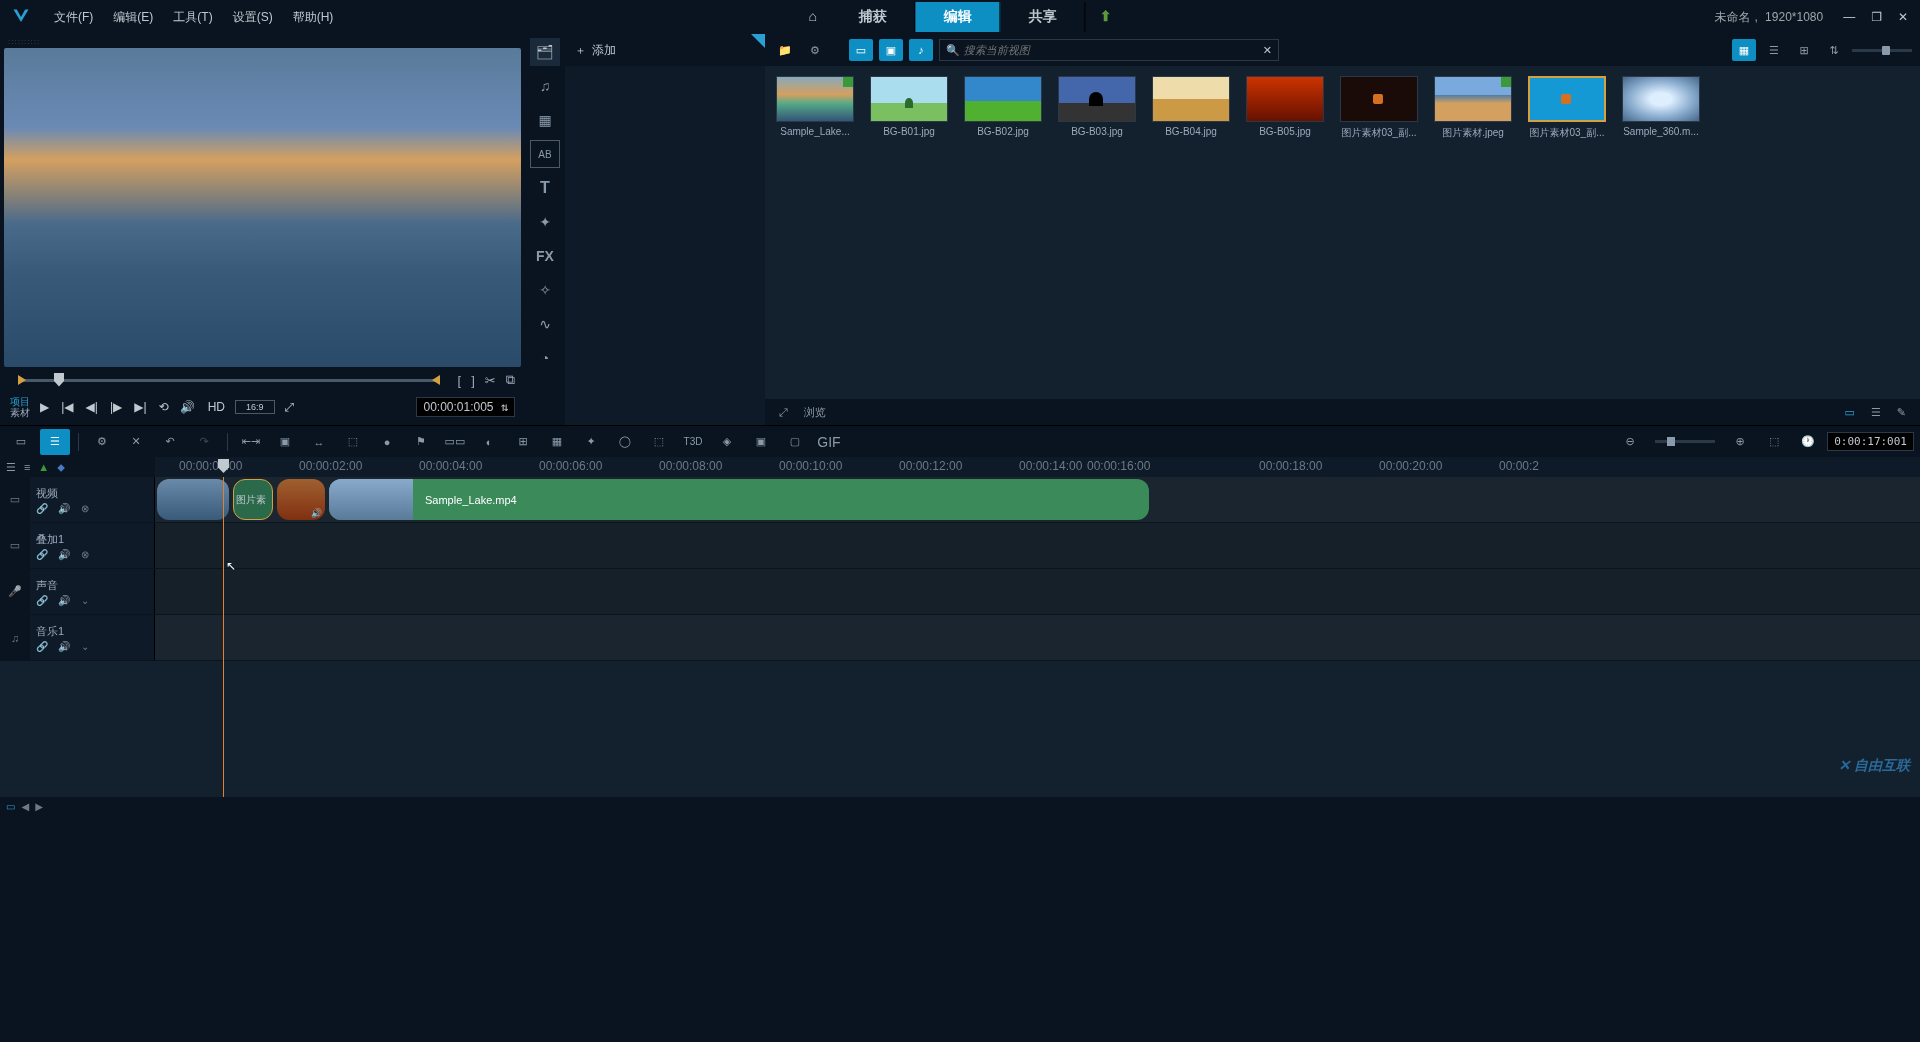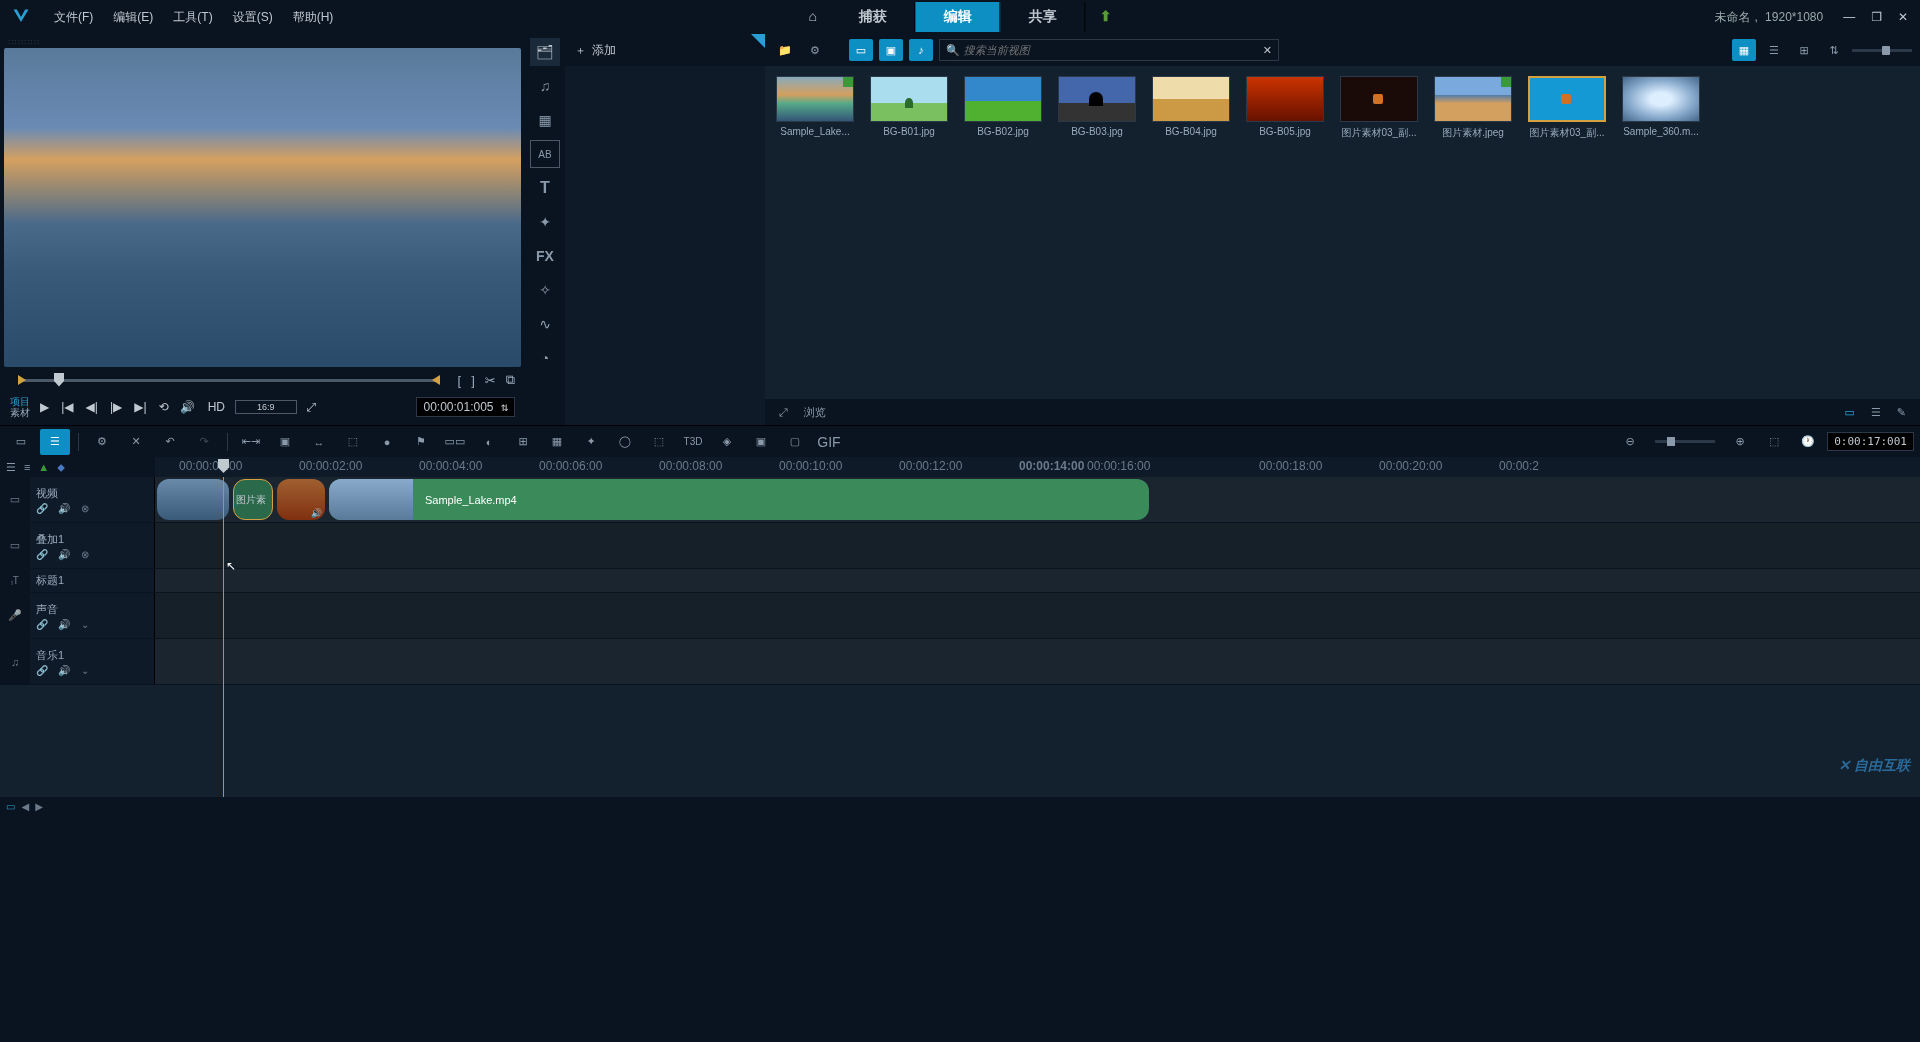--- a/index.html
+++ b/index.html
@@ -191,21 +191,21 @@
         <div style="color:#9aaabb">素材</div>
       </div>
       <span class="btn">▶</span>
       <span class="btn">|◀</span>
       <span class="btn">◀|</span>
       <span class="btn">|▶</span>
       <span class="btn">▶|</span>
       <span class="btn">⟲</span>
       <span class="btn">🔊</span>
       <span class="btn">HD</span>
-      <span class="btn" style="border:1px solid #4a5868;font-size:9px;padding:1px 21px">16:9</span>
+      <span class="btn" style="border:1px solid #4a5868;font-size:9px;padding:1px 10px">16:9</span>
       <span class="btn">⤢</span>
       <div class="timecode"><span>00:00:01:005</span> ⇅</div>
     </div>
   </div>
 
   <div class="library-panel">
     <div class="library-body">
       <div class="lib-toolbar-col">
         <div class="tbtn active">🗂</div>
         <div class="tbtn">♫</div>
@@ -356,21 +356,21 @@
     <span class="rbtn" style="color:#4a7ac4">⬥</span>
   </div>
   <div class="ruler-track" id="ruler-track">
       <div class="ruler-tick" style="left: 0px;">00:00:00:00</div>
       <div class="ruler-tick" style="left: 120px;">00:00:02:00</div>
       <div class="ruler-tick" style="left: 240px;">00:00:04:00</div>
       <div class="ruler-tick" style="left: 360px;">00:00:06:00</div>
       <div class="ruler-tick" style="left: 480px;">00:00:08:00</div>
       <div class="ruler-tick" style="left: 600px;">00:00:10:00</div>
       <div class="ruler-tick" style="left: 720px;">00:00:12:00</div>
-      <div class="ruler-tick" style="left: 840px; font-weight: bold;">00:00:14:00</div>
+      <div class="ruler-tick" style="left: 840px;">00:00:14:00</div>
       <div class="ruler-tick" style="left: 908px;">00:00:16:00</div>
       <div class="ruler-tick" style="left: 1080px;">00:00:18:00</div>
       <div class="ruler-tick" style="left: 1200px;">00:00:20:00</div>
       <div class="ruler-tick" style="left: 1320px;">00:00:2</div>
     </div>
 </div>
 
 <div class="timeline-tracks">
 
   <div class="track-row">
@@ -405,29 +405,20 @@
         <div class="track-controls">
           <span class="tc">🔗</span>
           <span class="tc">🔊</span>
           <span class="tc">⊗</span>
         </div>
       </div>
     </div>
     <div class="track-content alt"></div>
   </div>
 
-  <div class="track-row single">
-    <div class="track-head">
-      <div class="track-type-icon" style="font-size:10px">ᵢT</div>
-      <div class="track-labels">
-          <div class="track-name">标题1</div>
-        </div>
-    </div>
-    <div class="track-content"></div>
-  </div>
 
   <div class="track-row">
     <div class="track-head">
       <div class="track-type-icon">🎤</div>
       <div class="track-labels">
         <div class="track-name">声音</div>
         <div class="track-controls">
           <span class="tc">🔗</span>
           <span class="tc">🔊</span>
           <span class="tc">⌄</span>

